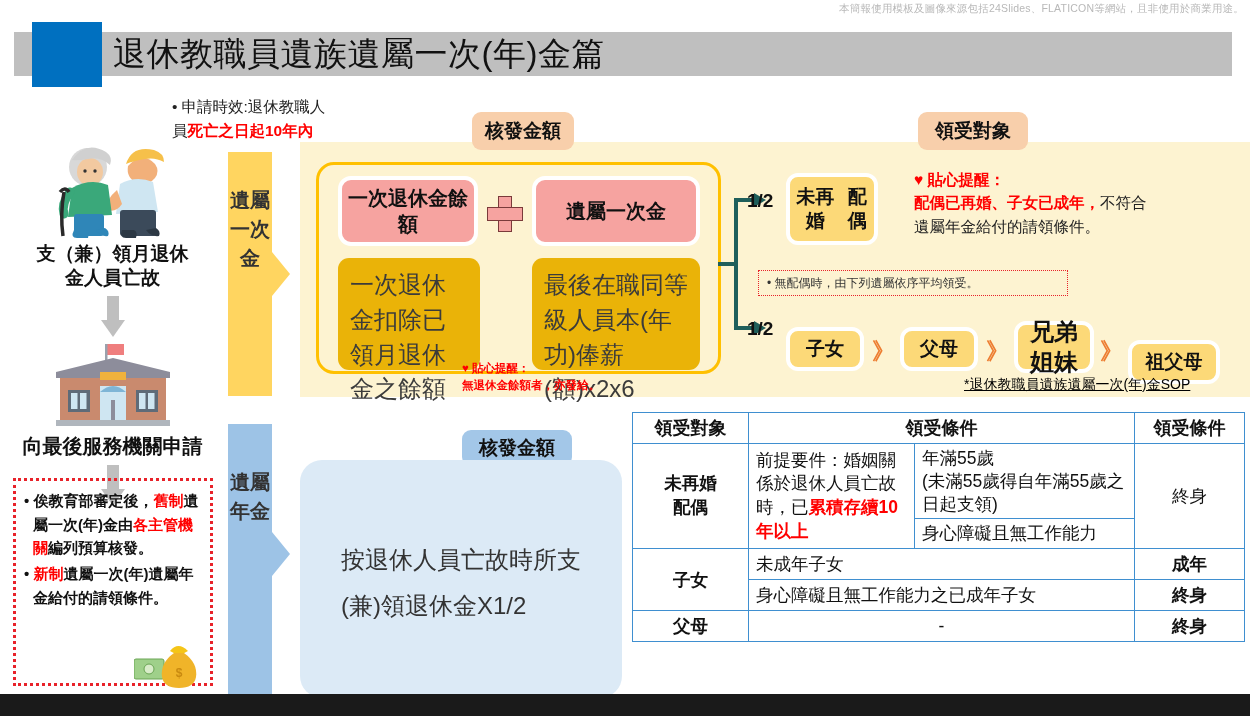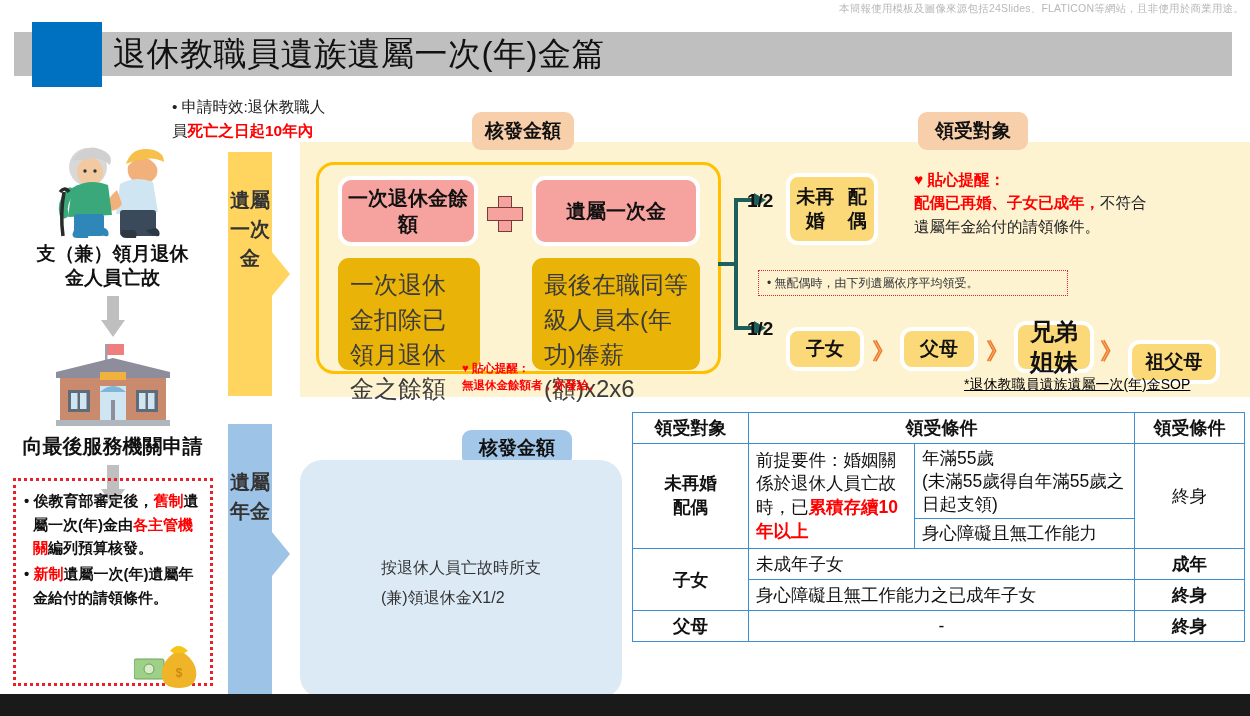--- a/index.html
+++ b/index.html
@@ -171,21 +171,21 @@
     position: absolute; left: 44px; top: 108px;
     border-top: 22px solid transparent; border-bottom: 22px solid transparent;
     border-left: 18px solid #9dc3e6;
   }
   .bluebox {
     position: absolute; left: 300px; top: 460px; width: 322px; height: 238px;
     background: #dceaf6; border-radius: 22px;
     display: flex; align-items: center; justify-content: center;
   }
   .bluebox .txt {
-    font-size: 16px; color: #333; line-height: 1.9; text-align: left; padding: 0 22px; margin-top: 8px;
+    font-size: 24px; color: #333; line-height: 1.9; text-align: left; padding: 0 22px; margin-top: 8px;
   }
 
   
   table.grid {
     position: absolute; left: 632px; top: 412px; width: 612px;
     border-collapse: collapse; table-layout: fixed;
   }
   table.grid td, table.grid th {
     border: 1.5px solid #3f8fd0; padding: 3px 7px;
     font-size: 17.5px; color: #111; vertical-align: middle;

